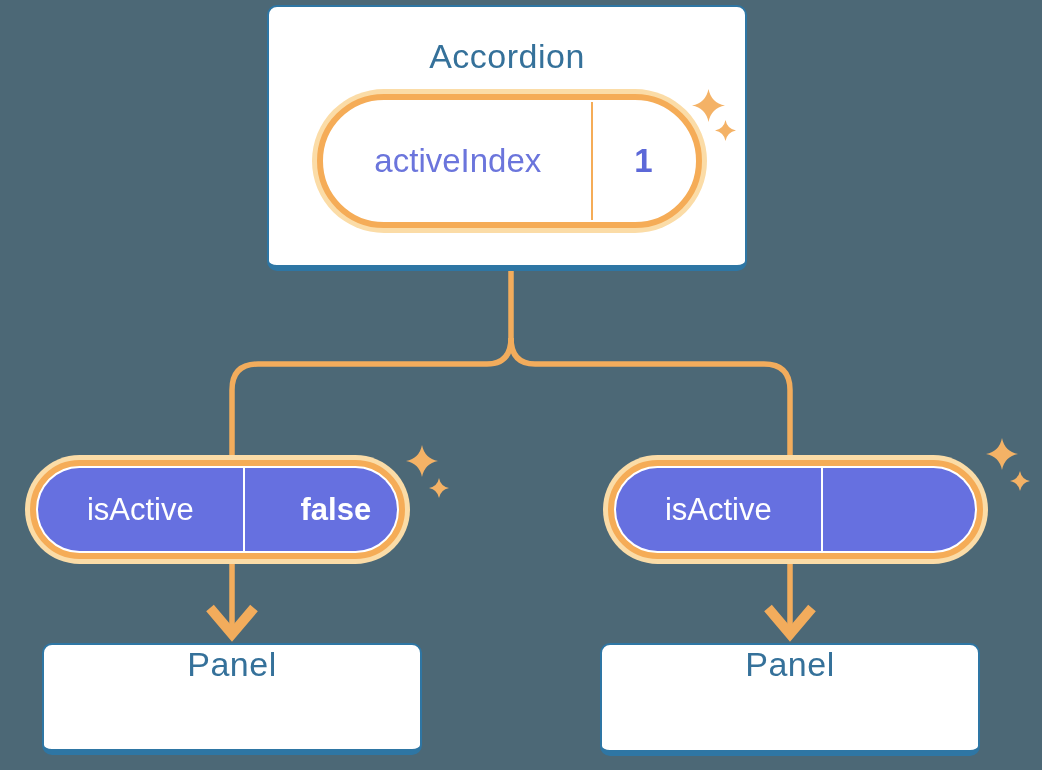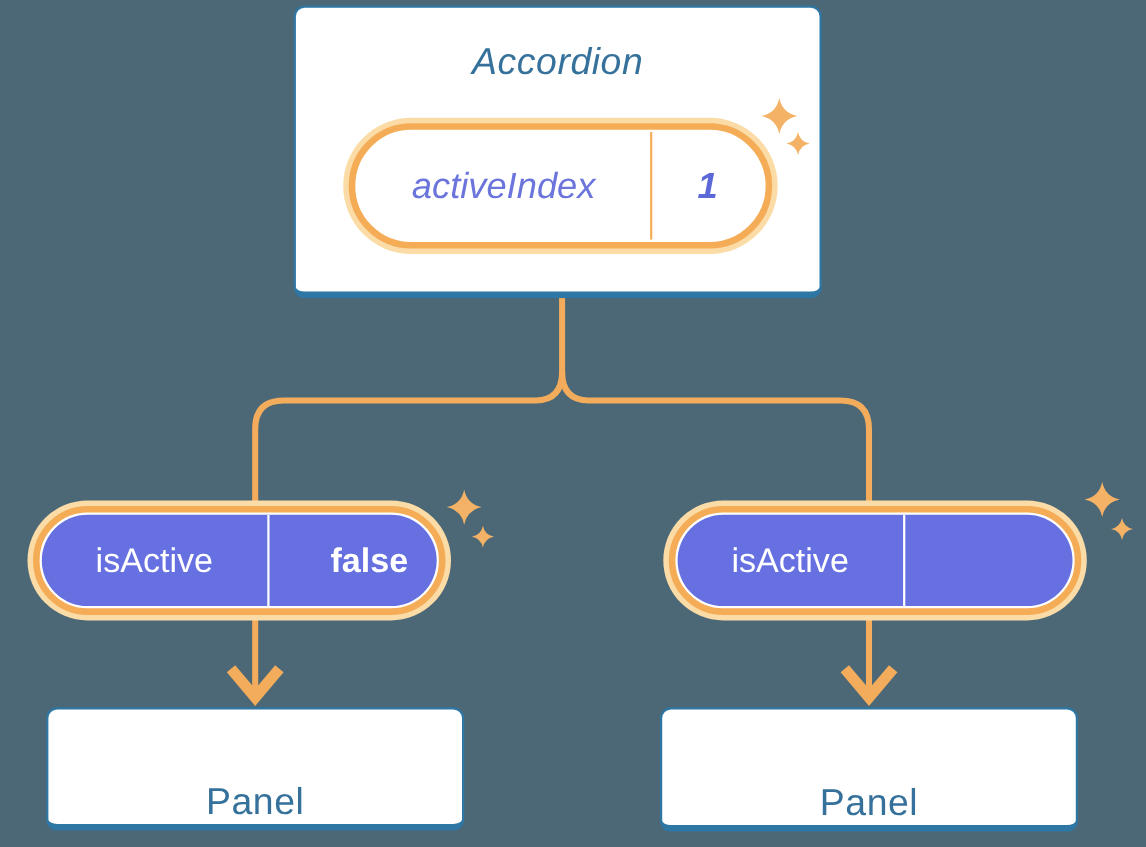--- a/index.html
+++ b/index.html
@@ -23,38 +23,38 @@
     border:2px solid var(--card-border);
     border-bottom-width:6px;
     border-radius:10px;
     box-sizing:border-box;
   }
   .card-title{
     color:var(--heading);
     font-size:34px;font-weight:500;
     text-align:center;letter-spacing:.5px;
   }
-  .accordion-card{left:267px;top:5px;width:480px;height:266px;font-style:italic;}
+  .accordion-card{left:267px;top:5px;width:480px;height:266px;}
   .accordion-card .card-title{margin-top:30px;}
-  .panel-card{display:flex;align-items:flex-end;justify-content:center;}
+  .panel-card{display:flex;align-items:flex-start;justify-content:center;}
   .panel-left{left:42px;top:643px;width:380px;height:112px;}
   .panel-right{left:600px;top:643px;width:380px;height:113px;}
 
   
   .pill{
     position:absolute;z-index:3;
     box-sizing:border-box;
     background:#fff;
     border:6px solid var(--ring);
     border-radius:999px;
     box-shadow:0 0 0 5px var(--halo);
     padding:2px;
     display:flex;align-items:stretch;
   }
-  .state-pill{left:48px;top:105px;width:385px;height:114px;}
+  .state-pill{left:48px;top:87px;width:385px;height:134px;}
   .pill-inner{
     flex:1;display:flex;align-items:stretch;
     border-radius:999px;overflow:hidden;
   }
   .prop-pill .pill-inner{background:var(--purple);}
   .seg{display:flex;align-items:center;justify-content:center;}
   .state-pill .seg-label{flex:0 0 72%;color:var(--label-purple);font-size:33px;}
   .state-pill .seg-value{flex:1;color:var(--value-purple);font-size:33px;font-weight:700;}
   .state-pill .divider{width:2px;background:var(--ring);}
   .prop-pill{width:375px;height:99px;}

